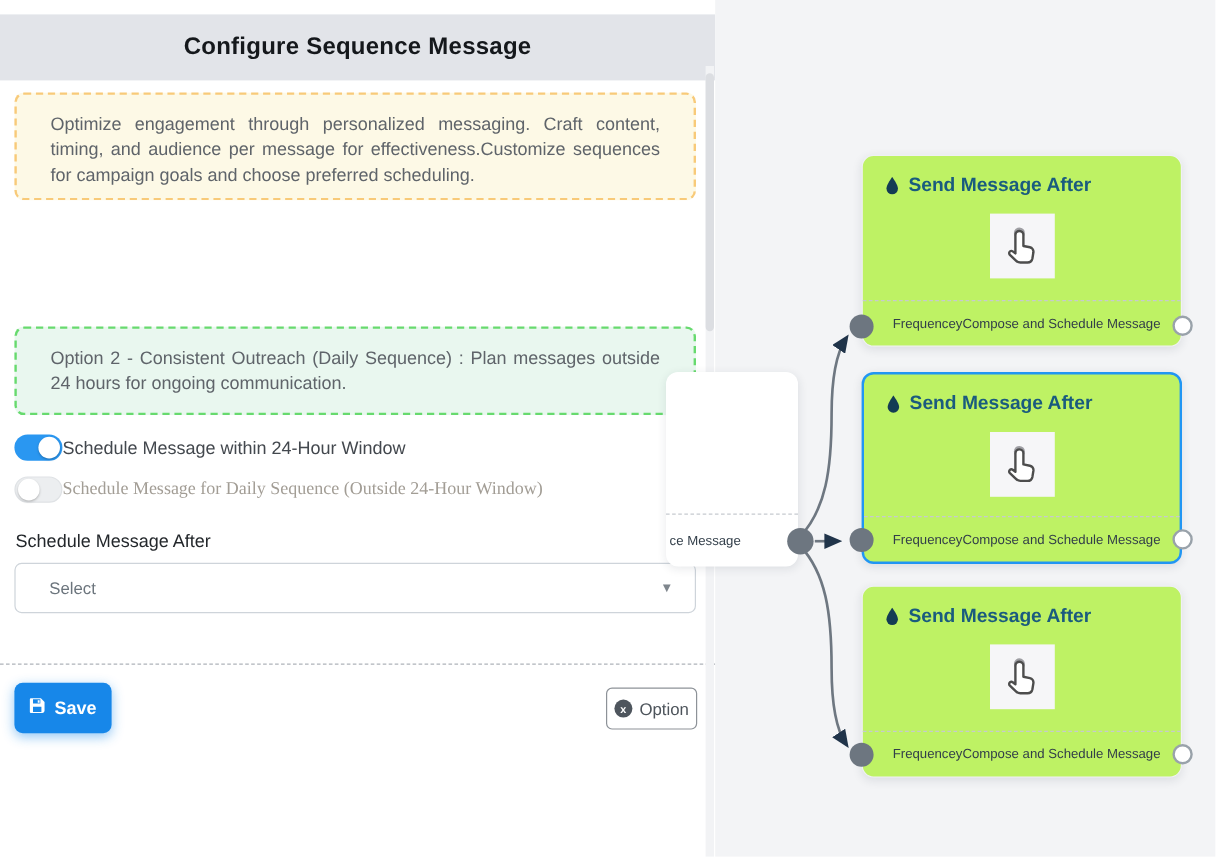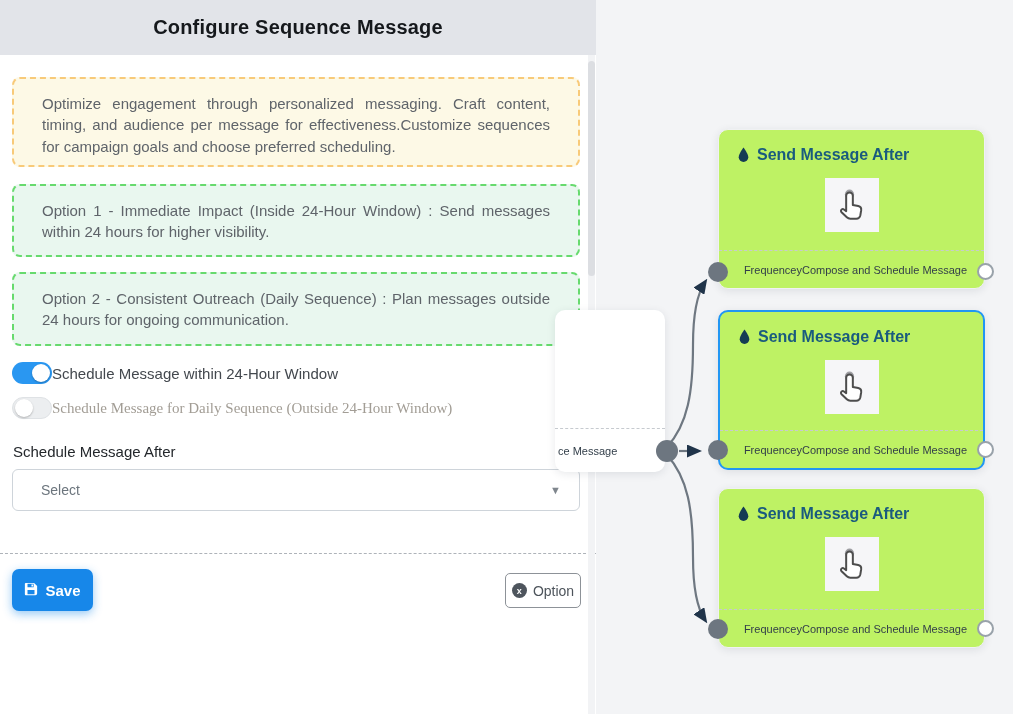--- a/index.html
+++ b/index.html
@@ -1,21 +1,21 @@
 <!DOCTYPE html>
 <html><head>
 <meta charset="utf-8">
 <style>
   * { margin:0; padding:0; box-sizing:border-box; }
   body { font-family:"Liberation Sans", sans-serif; background:#fff; }
   .app { position:relative; width:1013px; height:714px; overflow:hidden; background:#fff; }
 
   
   .panel { position:absolute; left:0; top:0; width:596px; height:714px; background:#fff; }
-  .panel-header { position:absolute; left:0; top:0; width:596px; height:55px; background:#e2e4e9;
+  .panel-header { position:absolute; left:0; top:12px; width:596px; height:55px; background:#e2e4e9;
                   display:flex; align-items:center; justify-content:center; }
   .panel-title { font-size:20px; font-weight:700; color:#15181c; letter-spacing:.2px; }
 
   .note-box { position:absolute; left:12px; width:568px; border-radius:8px; padding:14px 28px;
               font-size:15px; line-height:1.42; color:#5f646a; text-align:justify; }
   .note-warning { top:77px; height:90px; background:#fdf9e6; border:2px dashed #f8ca79; }
   .note-success1 { top:184px; height:73px; background:#e9f7ef; border:2px dashed #67da6e; }
   .note-success2 { top:272px; height:74px; background:#e9f7ef; border:2px dashed #67da6e; }
 
   .toggle-row { position:absolute; left:12px; display:flex; align-items:center; height:24px; }
@@ -95,23 +95,20 @@
 
   <div class="panel">
     <div class="panel-header">
       <div class="panel-title">Configure Sequence Message</div>
     </div>
 
     <div class="note-box note-warning">
       <span>Optimize engagement through personalized messaging. Craft content, timing, and audience per message for effectiveness.Customize sequences for campaign goals and choose preferred scheduling.</span>
     </div>
 
-    <div class="note-box note-success1">
-      <span>Option 1 - Immediate Impact (Inside 24-Hour Window) : Send messages within 24 hours for higher visibility.</span>
-    </div>
 
     <div class="note-box note-success2">
       <span>Option 2 - Consistent Outreach (Daily Sequence) : Plan messages outside 24 hours for ongoing communication.</span>
     </div>
 
     <div class="toggle-row toggle-row-1">
       <div class="switch on">
         <div class="knob"></div>
       </div>
       <div class="toggle-label-on">Schedule Message within 24-Hour Window</div>

